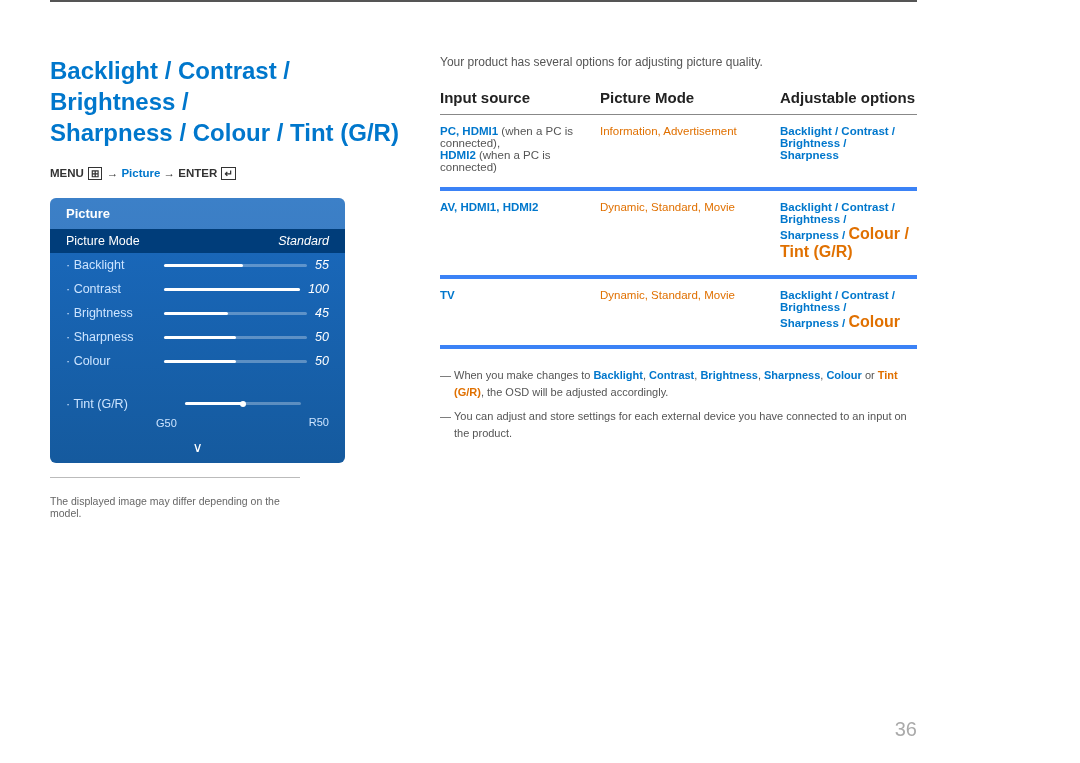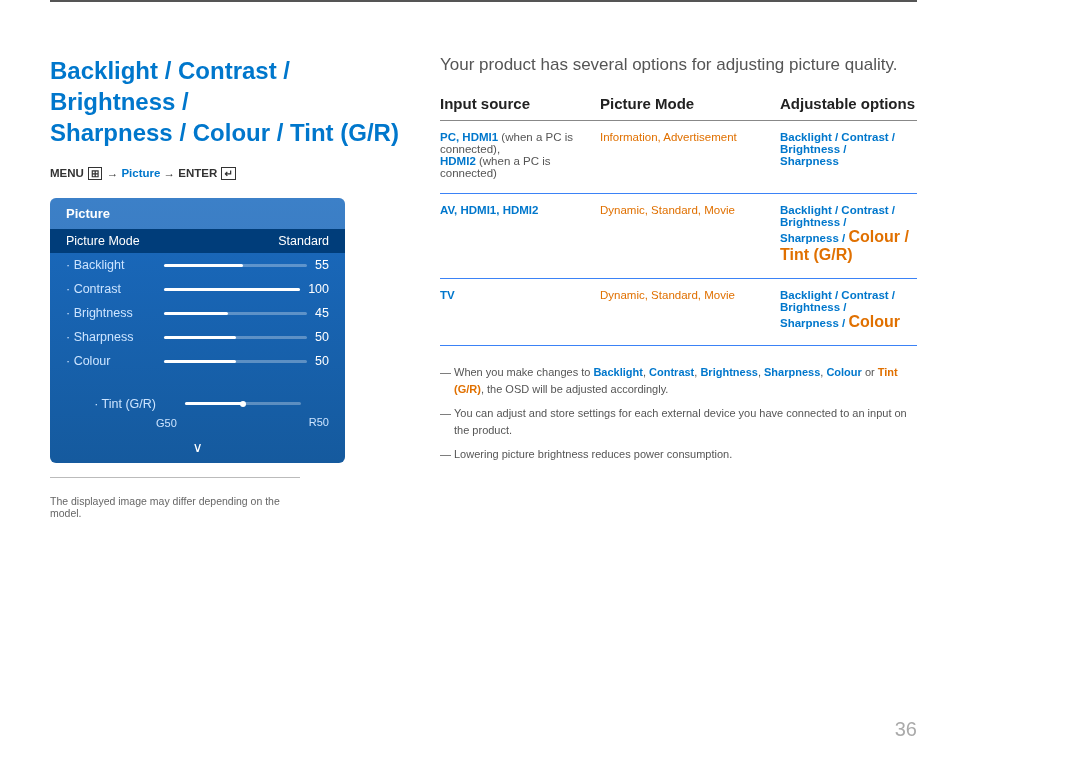--- a/index.html
+++ b/index.html
@@ -98,20 +98,21 @@
     }
 
     .osd-row.selected .osd-row-label {
       color: #fff;
     }
 
     .osd-row-value-text {
       color: #fff;
       margin-left: auto;
       font-size: 12.5px;
+      font-style: italic;
     }
 
     .osd-row-bar-container {
       flex: 1;
       margin: 0 8px;
       display: flex;
       align-items: center;
       position: relative;
     }
 
@@ -133,21 +134,20 @@
       display: flex;
       align-items: center;
       padding: 5px 16px;
       color: #cce4ff;
       font-size: 12.5px;
     }
 
     .osd-tint-label {
       width: 90px;
       color: #cce4ff;
-      text-align: right;
     }
 
     .osd-tint-g {
       font-size: 11px;
       color: #cce4ff;
       margin-right: 4px;
       margin-top: 39px;
     }
 
     .osd-tint-bar-container {
@@ -208,21 +208,21 @@
 
     
     .right-section {
       position: absolute;
       left: 440px;
       top: 55px;
       right: 50px;
     }
 
     .intro-text {
-      font-size: 17px;
+      font-size: 12px;
       color: #555;
       margin-bottom: 14px;
     }
 
     
     .options-table {
       width: 100%;
       border-collapse: collapse;
       margin-bottom: 18px;
     }
@@ -233,21 +233,21 @@
       color: #222;
       padding: 6px 0 8px 0;
       border-bottom: 1.5px solid #888;
       text-align: left;
     }
 
     .options-table td {
       padding: 10px 8px 14px 0;
       vertical-align: top;
       font-size: 11.5px;
-      border-bottom: 1px solid #3b82f6;
+      border-bottom: 4px solid #3b82f6;
     }
 
     .options-table td:first-child {
       width: 160px;
     }
 
     .options-table td:nth-child(2) {
       width: 180px;
     }
 
@@ -481,17 +481,16 @@
             <span class="adjustable-bold">Sharpness / </span><span class="adjustable-orange">Colour</span>
           </td>
         </tr>
       </tbody>
     </table>
 
     <div class="note-item">
       When you make changes to <span class="note-bold">Backlight</span>, <span class="note-bold">Contrast</span>, <span class="note-bold">Brightness</span>, <span class="note-bold">Sharpness</span>, <span class="note-bold">Colour</span> or <span class="note-bold-orange">Tint (G/R)</span>, the OSD will be adjusted accordingly.
     </div>
     <div class="note-item">You can adjust and store settings for each external device you have connected to an input on the product.</div>
-    <div class="note-item">Lowering picture brightness reduces power consumption.</div>
   </div>
 
   <div class="page-number">36</div>
 </div>
 
 </body></html>

